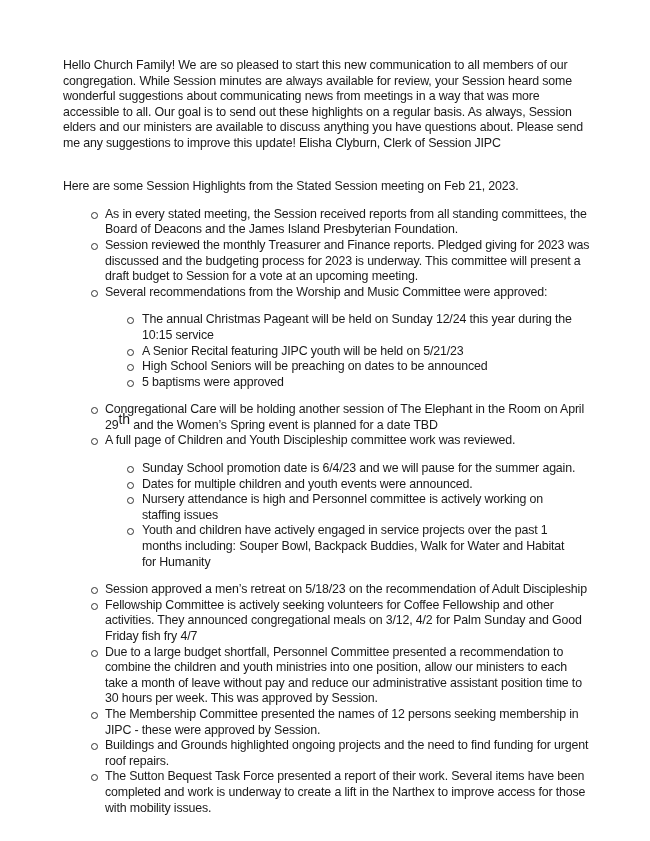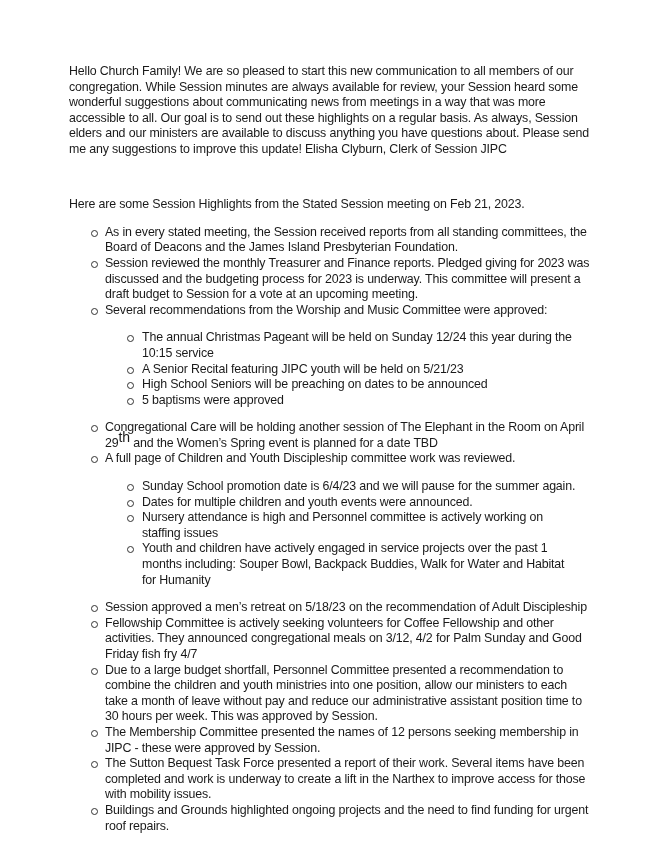--- a/index.html
+++ b/index.html
@@ -18,21 +18,21 @@
     .page {
       position: absolute;
       left: 57px;
       top: 52px;
       width: 545px;
       font-size: 12.4px;
       line-height: 15.6px;
       letter-spacing: -0.15px;
     }
     .para {
-      margin: 12px;
+      margin: 6px;
     }
     .spacer {
       height: 15.6px;
     }
     ul.lvl1, ul.lvl2 {
       list-style: none;
       margin: 12px;
       padding: 0;
     }
     ul.lvl1 > li {
@@ -139,20 +139,20 @@
     <li>
       <span class="bullet"></span>
       <span>Due to a large budget shortfall, Personnel Committee presented a recommendation to combine the children and youth ministries into one position, allow our ministers to each take a month of leave without pay and reduce our administrative assistant position time to 30 hours per week. This was approved by Session.</span>
     </li>
     <li>
       <span class="bullet"></span>
       <span>The Membership Committee presented the names of 12 persons seeking membership in JIPC - these were approved by Session.</span>
     </li>
     <li>
       <span class="bullet"></span>
-      <span>The Sutton Bequest Task Force presented a report of their work. Several items have been completed and work is underway to create a lift in the Narthex to improve access for those with mobility issues.</span>
+      <span>Buildings and Grounds highlighted ongoing projects and the need to find funding for urgent roof repairs.</span>
     </li>
     <li>
       <span class="bullet"></span>
-      <span>Buildings and Grounds highlighted ongoing projects and the need to find funding for urgent roof repairs.</span>
+      <span>The Sutton Bequest Task Force presented a report of their work. Several items have been completed and work is underway to create a lift in the Narthex to improve access for those with mobility issues.</span>
     </li>
   </ul>
 </div>
 
 </body></html>

